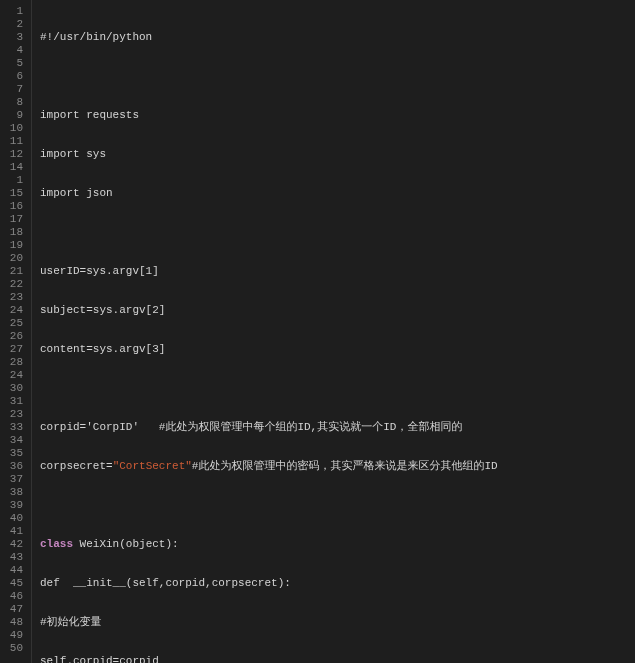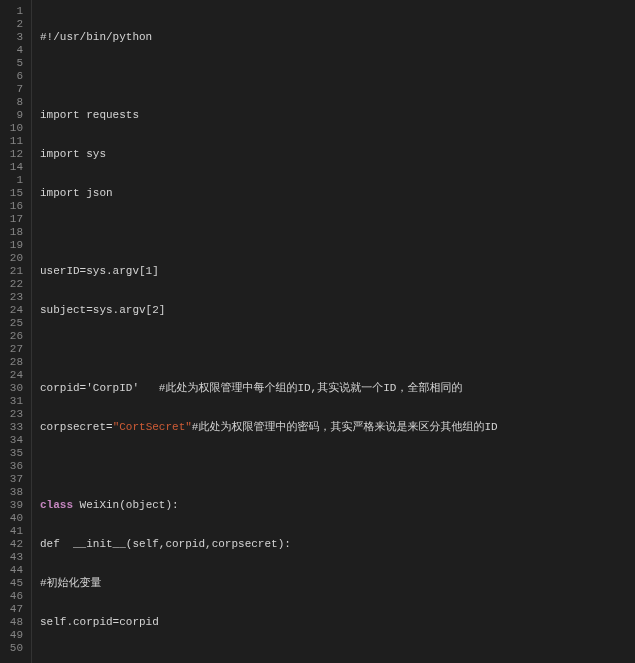--- a/index.html
+++ b/index.html
@@ -96,20 +96,21 @@
   </div>
   <div class="code">
     <div class="cline"><span>#!/usr/bin/python</span></div>
     <div class="cline"></div>
     <div class="cline"><span>import requests</span></div>
     <div class="cline"><span>import sys</span></div>
     <div class="cline"><span>import json</span></div>
     <div class="cline"></div>
     <div class="cline"><span>userID=sys.argv[1]</span></div>
     <div class="cline"><span>subject=sys.argv[2]</span></div>
+    <div class="cline"><span>content=sys.argv[3]</span></div>
     <div class="cline"></div>
     <div class="cline"><span>corpid='CorpID'   #此处为权限管理中每个组的ID,其实说就一个ID，全部相同的</span></div>
     <div class="cline"><span>corpsecret=</span><span class="str2">"CortSecret"</span><span>#此处为权限管理中的密码，其实严格来说是来区分其他组的ID</span></div>
     <div class="cline"></div>
     <div class="cline"><span class="kw">class</span><span> WeiXin(object):</span></div>
     <div class="cline"><span>def  __init__(self,corpid,corpsecret):</span></div>
     <div class="cline"><span>#初始化变量</span></div>
     <div class="cline"><span>self.corpid=corpid</span></div>
     
     

